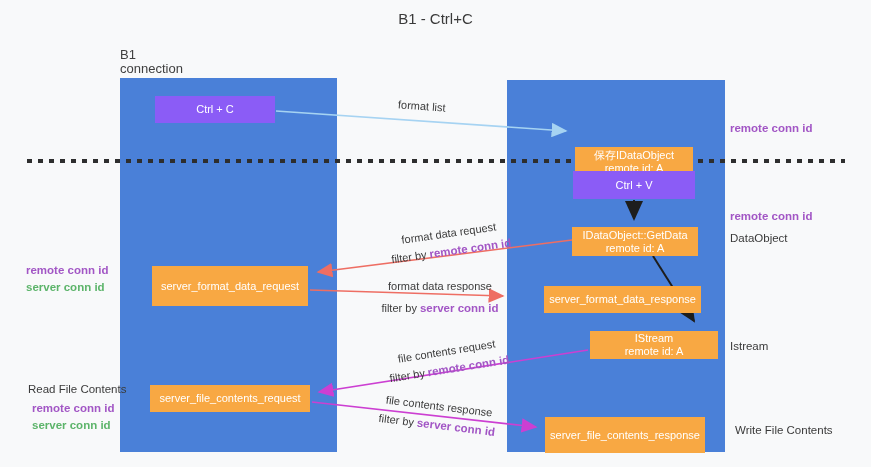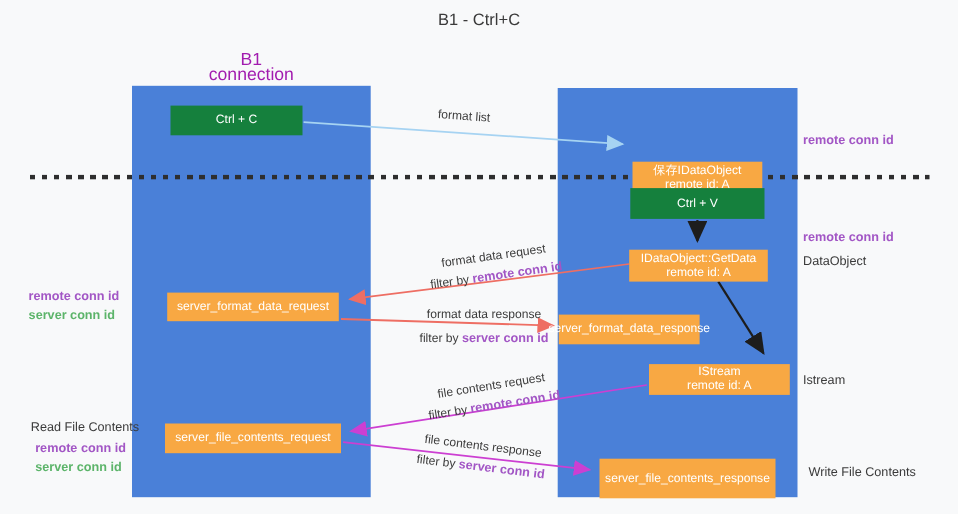--- a/index.html
+++ b/index.html
@@ -9,36 +9,36 @@
     width: 871px; height: 467px;
     background: #f8f9fa;
     font-family: "Liberation Sans", "DejaVu Sans", sans-serif;
     overflow: hidden;
   }
   .title {
     position: absolute; top: 8px; left: 0; width: 100%;
     text-align: center; font-size: 15px; color: #3a3a3a; line-height: 21px;
   }
   .lane-header {
-    position: absolute; text-align: center;
-    font-size: 16px; color: #a21caf; line-height: 14px;
+    position: absolute; 
+    font-size: 13px; color: #404040; line-height: 14px;
   }
   .lane {
     position: absolute; background: #4a80d8;
   }
   .dashline {
     position: absolute; left: 27px; top: 159px; width: 818px; height: 4px;
     background: repeating-linear-gradient(90deg, #2e2e2e 0 5px, transparent 5px 11px);
   }
   .box {
     position: absolute; display: flex; flex-direction: column;
     align-items: center; justify-content: center;
     color: #ffffff; font-size: 11px; line-height: 13px; text-align: center;
   }
-  .box.green { background: #15803d; }
+  .box.green { background: #8b5cf6; }
   .box.orange { background: #f8a843; }
   .side-label { position: absolute; font-size: 11.5px; color: #3a3a3a; white-space: nowrap; }
   .side-label.stack { line-height: 17px; }
   .purple { color: #a256c5; font-weight: bold; font-size: 11.5px; }
   .green-txt { color: #5cb46a; font-weight: bold; font-size: 11.5px; }
   .arrow-label {
     position: absolute; font-size: 11px; color: #3c3c3c;
     text-align: center; white-space: nowrap;
   }
   .arrow-label .l2 { display: block; }
@@ -102,25 +102,25 @@
 
   <div class="box green" style="left:573px; top:171px; width:122px; height:28px;">
     <span>Ctrl + V</span>
   </div>
 
   <div class="box orange" style="left:572px; top:227px; width:126px; height:29px;">
     <span>IDataObject::GetData</span>
     <span>remote id: A</span>
   </div>
 
-  <div class="box orange" style="left:152px; top:266px; width:156px; height:26px;">
+  <div class="box orange" style="left:152px; top:266px; width:156px; height:40px;">
     <span>server_format_data_request</span>
   </div>
 
-  <div class="box orange" style="left:508px; top:286px; width:128px; height:27px;">
+  <div class="box orange" style="left:544px; top:286px; width:157px; height:27px;">
     <span>server_format_data_response</span>
   </div>
 
   <div class="box orange" style="left:590px; top:331px; width:128px; height:28px;">
     <span>IStream</span>
     <span>remote id: A</span>
   </div>
 
   <div class="box orange" style="left:150px; top:385px; width:160px; height:27px;">
     <span>server_file_contents_request</span>

